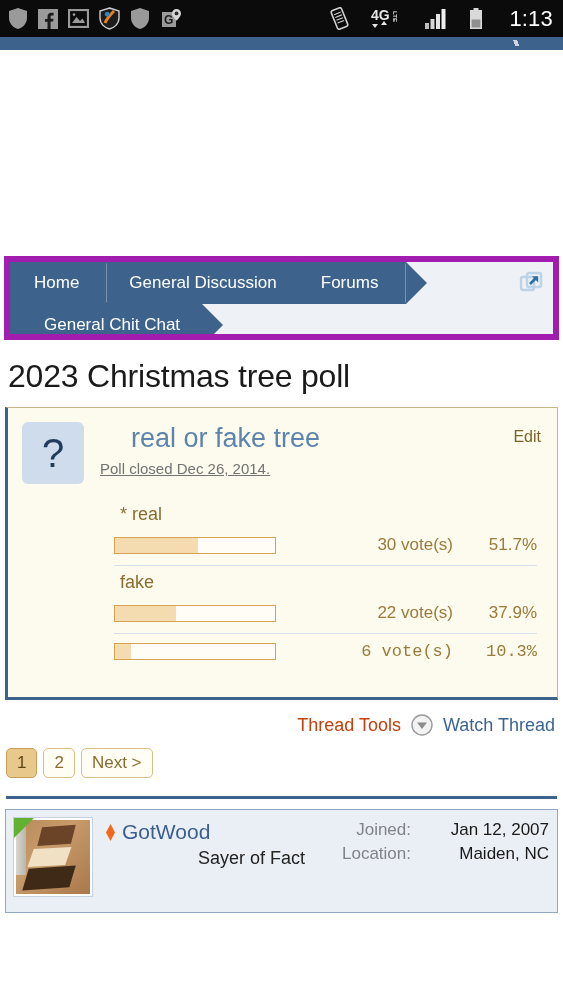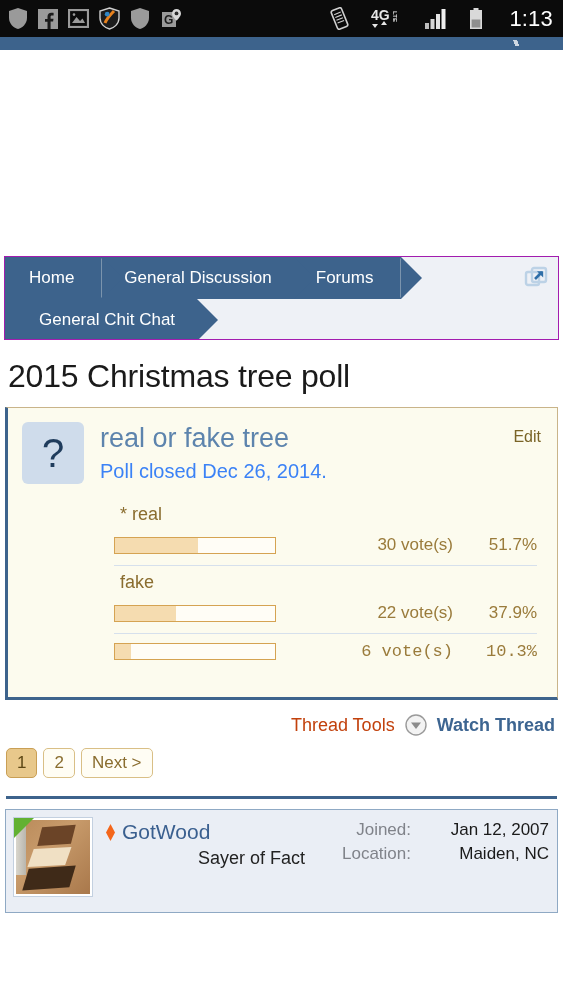--- a/index.html
+++ b/index.html
@@ -40,21 +40,21 @@
     background: linear-gradient(70deg, transparent 40%, #cfd8e2 41%, #cfd8e2 60%, transparent 61%);
     border-radius:2px;
   }
 
   
   .ad-area { height: 206px; background: #ffffff; }
 
   
   .crumb-wrap {
     margin: 0 4px;
-    border: 1px solid #a21caf;
+    border: 6px solid #a21caf;
     background: #0f172a;
     position: relative;
     height: 84px;
     overflow: hidden;
   }
   .crumb-row { display: flex; height: 42px; align-items: stretch; }
   .crumb {
     position: relative;
     background: #3d638c;
     display: flex; align-items: center;
@@ -116,23 +116,23 @@
     width: 62px; height: 62px;
     background: #cfdceb;
     border-radius: 6px;
     display: flex; align-items: center; justify-content: center;
     color: #1f3c5c;
     font-size: 40px;
     flex: none;
   }
   .poll-head-text { margin-left: 16px; padding-top: 2px; flex: 1; }
   .poll-question {
-    font-size: 27px; color: #5d84ad; font-weight: 400; line-height: 1.1;
-  }
-  .poll-closed { font-size: 20px; color: #3b82f6; margin-top: 6px; }
+    font-size: 27px; color: #5d84ad; font-weight: 400; line-height: 1.1; margin-left: 31px;
+  }
+  .poll-closed { font-size: 15px; color: #737373; margin-top: 6px; text-decoration: underline; }
   .edit-link {
     position: absolute; right: 16px; top: 20px;
     font-size: 16px; color: #7a6427;
   }
 
   .poll-body { margin-top: 14px; padding-left: 92px; padding-right: 6px; }
   .opt-label {
     font-size: 18px; color: #8a6d2f; padding: 6px 0 2px 6px;
   }
   .opt-label.voted { font-weight: normal; }
@@ -160,21 +160,21 @@
   }
 
   
   .tools-row {
     display: flex; align-items: center; justify-content: flex-end;
     gap: 10px;
     padding: 14px 8px 4px 0;
   }
   .thread-tools { font-size: 18px; color: #c2410c; }
   .caret-btn { width: 22px; height: 22px; }
-  .watch-thread { font-size: 18px; color: #3d6591; font-weight: bold; }
+  .watch-thread { font-size: 18px; color: #3d6591; }
 
   
   .pager { display: flex; gap: 6px; padding: 8px 0 0 6px; }
   .pg {
     border: 1px solid #d9bf86;
     background: #fffdf4;
     color: #8a6d2f;
     font-size: 17px;
     border-radius: 5px;
     padding: 4px 10px;
@@ -336,21 +336,21 @@
     <div class="crumb-filler"></div>
   </div>
   <svg class="popout" viewBox="0 0 24 24">
     <rect x="2" y="6" width="13" height="13" rx="2" fill="none" stroke="#bcd2e6" stroke-width="2.4"></rect>
     <rect x="8" y="2" width="14" height="14" rx="2" fill="none" stroke="#bcd2e6" stroke-width="2.4"></rect>
     <path d="M11 13 L18 6" stroke="#2f6fa8" stroke-width="2.6"></path>
     <path d="M13 5.2 L19.2 5.2 L19.2 11.4 Z" fill="#2f6fa8"></path>
   </svg>
 </div>
 
-<h1 class="thread-title">2015 Christmas tree poll</h1>
+<h1 class="thread-title">2023 Christmas tree poll</h1>
 
 <div class="poll">
   <div class="poll-head">
     <div class="q-badge">?</div>
     <div class="poll-head-text">
       <div class="poll-question">real or fake tree</div>
       <div class="poll-closed">Poll closed Dec 26, 2014.</div>
     </div>
   </div>
   <a class="edit-link">Edit</a>

